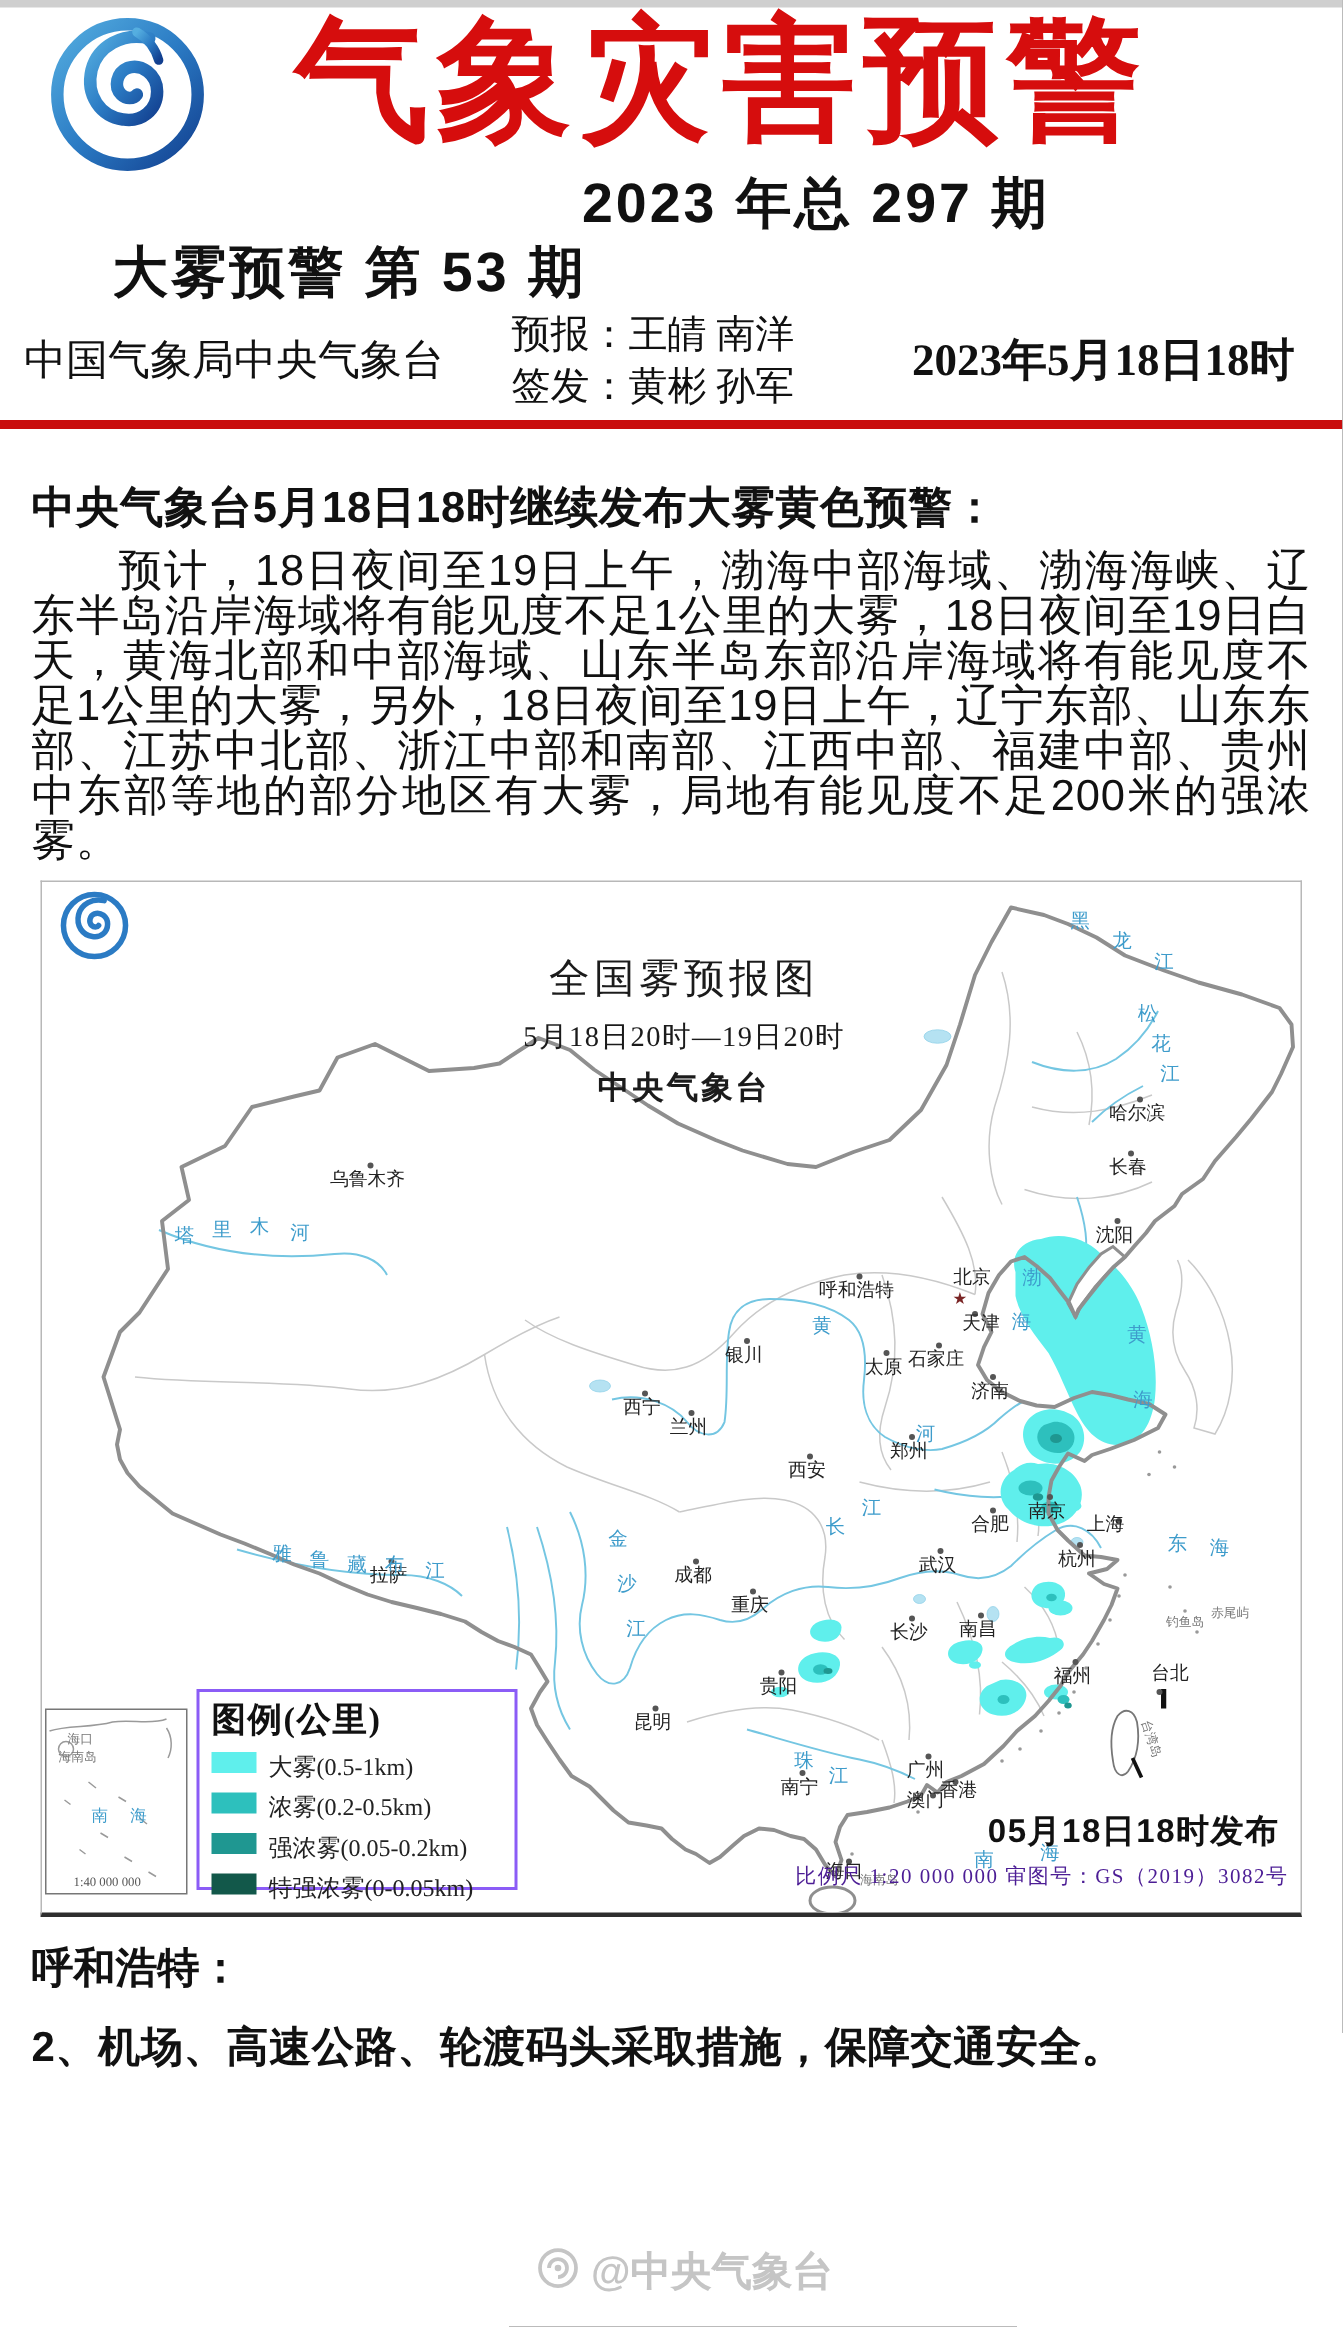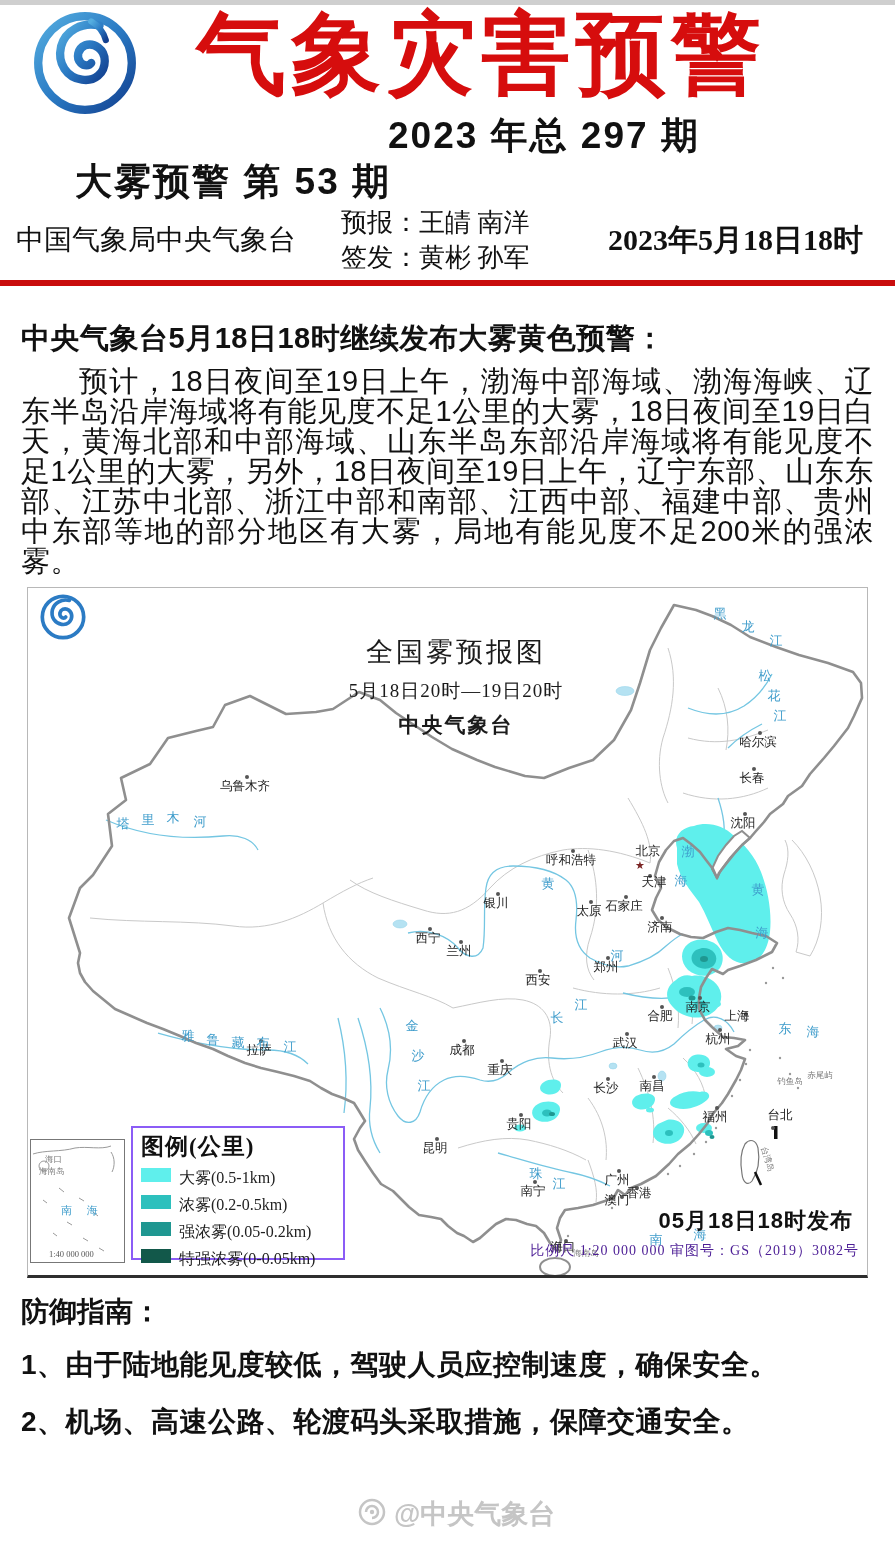--- a/index.html
+++ b/index.html
@@ -361,23 +361,22 @@
         <text x="30" y="74" style="font:11px 'Liberation Serif',serif;fill:#3e9ccb;letter-spacing:6px;">南 海</text>
         <text x="18" y="117" style="font:8.5px 'Liberation Serif',serif;fill:#555;">1:40 000 000</text>
       </svg>
     </div>
 
     <div class="release-date">05月18日18时发布</div>
     <div class="scale-note">比例尺 1:20 000 000  审图号：GS（2019）3082号</div>
   </div>
 
   <div class="guidelines">
-    <div class="g-title">防御指南：</div>
+    <div class="g-title">呼和浩特：</div>
     <div>
-        <p class="g-item">1、由于陆地能见度较低，驾驶人员应控制速度，确保安全。</p>
         <p class="g-item">2、机场、高速公路、轮渡码头采取措施，保障交通安全。</p>
       </div>
   </div>
 
   <div class="watermark">
     <svg width="32" height="32" viewBox="0 0 32 32">
       <circle cx="16" cy="16" r="12" fill="none" stroke="#c5c5c5" stroke-width="2.5"></circle>
       <path d="M10,16 a6,6 0 1 1 6,6" fill="none" stroke="#c5c5c5" stroke-width="2.5"></path>
       <circle cx="16" cy="16" r="2.2" fill="#c5c5c5"></circle>
     </svg>

